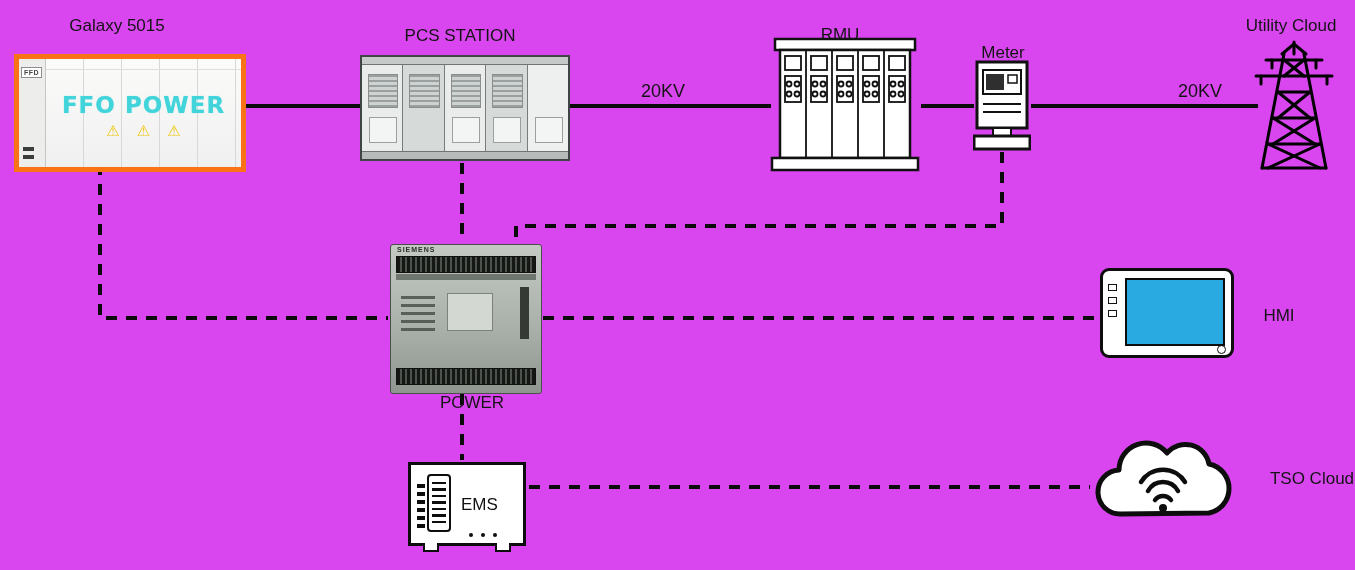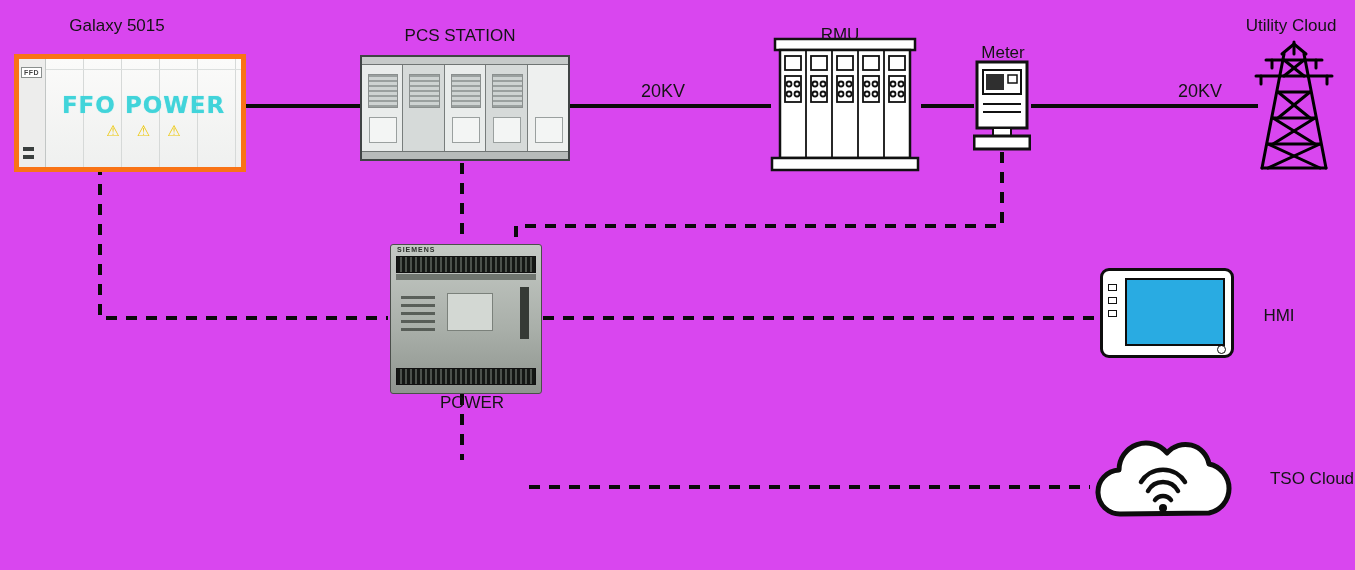--- a/index.html
+++ b/index.html
@@ -254,20 +254,30 @@
   <div class="hmi node">
     <div class="hmi-keys">
       <div class="hmi-key"></div>
       <div class="hmi-key"></div>
       <div class="hmi-key"></div>
     </div>
     <div class="hmi-screen"></div>
     <div class="hmi-btn"></div>
   </div>
 
+  <div class="ems node">
+    <div class="ems-pins"></div>
+    <div class="ems-chip"></div>
+    <div class="ems-label">EMS</div>
+    <div class="ems-dot" style="left:58px;"></div>
+    <div class="ems-dot" style="left:70px;"></div>
+    <div class="ems-dot" style="left:82px;"></div>
+    <div class="ems-foot l"></div>
+    <div class="ems-foot r"></div>
+  </div>
 
   <svg class="cloud node" width="172" height="104" viewBox="0 0 172 104">
     <path d="M45 90 A22 22 0 0 1 43 46 A27 27 0 0 1 91 29 A24 24 0 0 1 133 40 A25 25 0 0 1 133 89 Z" fill="#fff" stroke="#0d0d0d" stroke-width="5" stroke-linejoin="round"></path>
     <g stroke="#0d0d0d" stroke-width="4.5" fill="none" stroke-linecap="round">
       <path d="M65 58 A26 26 0 0 1 109 58"></path>
       <path d="M72 67 A17 17 0 0 1 102 67"></path>
       <path d="M79 76 A10 10 0 0 1 95 76"></path>
       <circle cx="87" cy="84" r="4" fill="#0d0d0d" stroke="none"></circle>
     </g>
   </svg>

